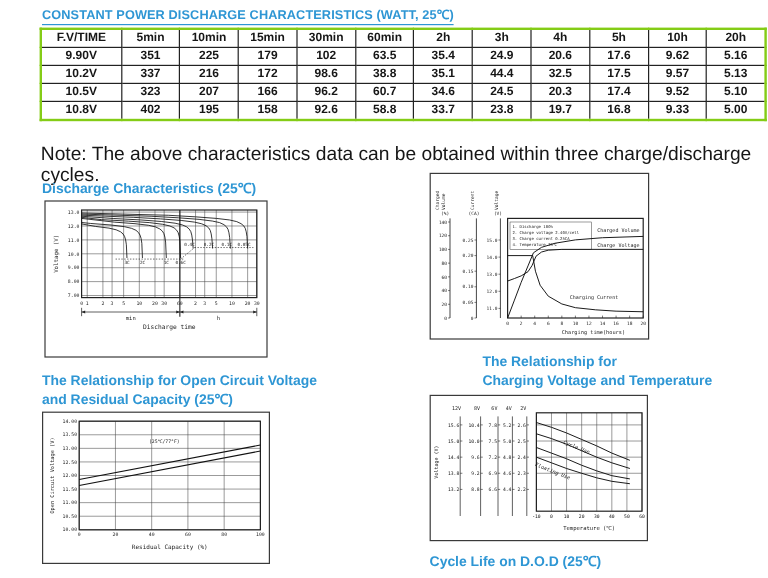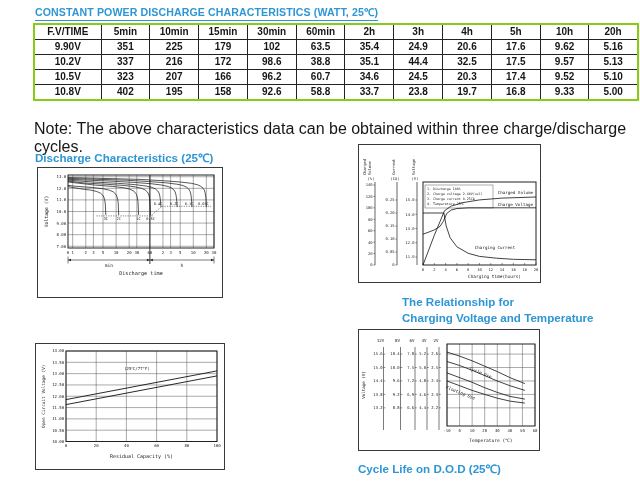--- a/index.html
+++ b/index.html
@@ -295,20 +295,22 @@
         <text x="68" y="60.3" font-size="3.3" text-anchor="start">4. Temperature 25℃</text>
         <path d="M64.0 120.0L69.7 105.1L75.3 90.3L81.0 76.6L85.5 65.7L92.3 61.1L103.5 57.7L120.5 54.9L143.1 53.1L177.0 52.0" fill="none" stroke="#111111" stroke-width="0.8" stroke-linejoin="round"></path>
         <text x="174" y="48.5" font-size="4.2" text-anchor="end">Charged Volume</text>
         <path d="M64.0 89.2L69.7 87.1L75.3 84.9L81.0 81.4L84.3 76.4L87.7 68.5L92.3 65.0L97.9 63.5L109.2 62.8L177.0 62.8" fill="none" stroke="#111111" stroke-width="0.8" stroke-linejoin="round"></path>
         <text x="174" y="61" font-size="4.2" text-anchor="end">Charge Voltage</text>
         <path d="M64.0 68.0L84.9 68.0L87.2 81.0L91.1 92.7L97.9 101.8L109.2 108.3L120.5 111.4L137.4 113.2L154.4 114.3L177.0 114.8" fill="none" stroke="#111111" stroke-width="0.8" stroke-linejoin="round"></path>
         <text x="136" y="104" font-size="4.2" text-anchor="middle">Charging Current</text>
       </svg>
     </div>
 
+  <h2 class="h-ocv">The Relationship for Open Circuit Voltage
+and Residual Capacity (25℃)</h2>
   <div class="chartbox" id="chart-ocv">
       <svg viewBox="0 0 187 124" width="187" height="124">
         <line x1="30" y1="7" x2="181" y2="7" stroke="#444444" stroke-width="0.45"></line>
         <text x="28.2" y="8.4" font-size="4" text-anchor="end">14.00</text>
         <line x1="30" y1="18.3125" x2="181" y2="18.3125" stroke="#444444" stroke-width="0.45"></line>
         <text x="28.2" y="19.7125" font-size="4" text-anchor="end">13.50</text>
         <line x1="30" y1="29.625" x2="181" y2="29.625" stroke="#444444" stroke-width="0.45"></line>
         <text x="28.2" y="31.025" font-size="4" text-anchor="end">13.00</text>
         <line x1="30" y1="40.9375" x2="181" y2="40.9375" stroke="#444444" stroke-width="0.45"></line>
         <text x="28.2" y="42.3375" font-size="4" text-anchor="end">12.50</text>

